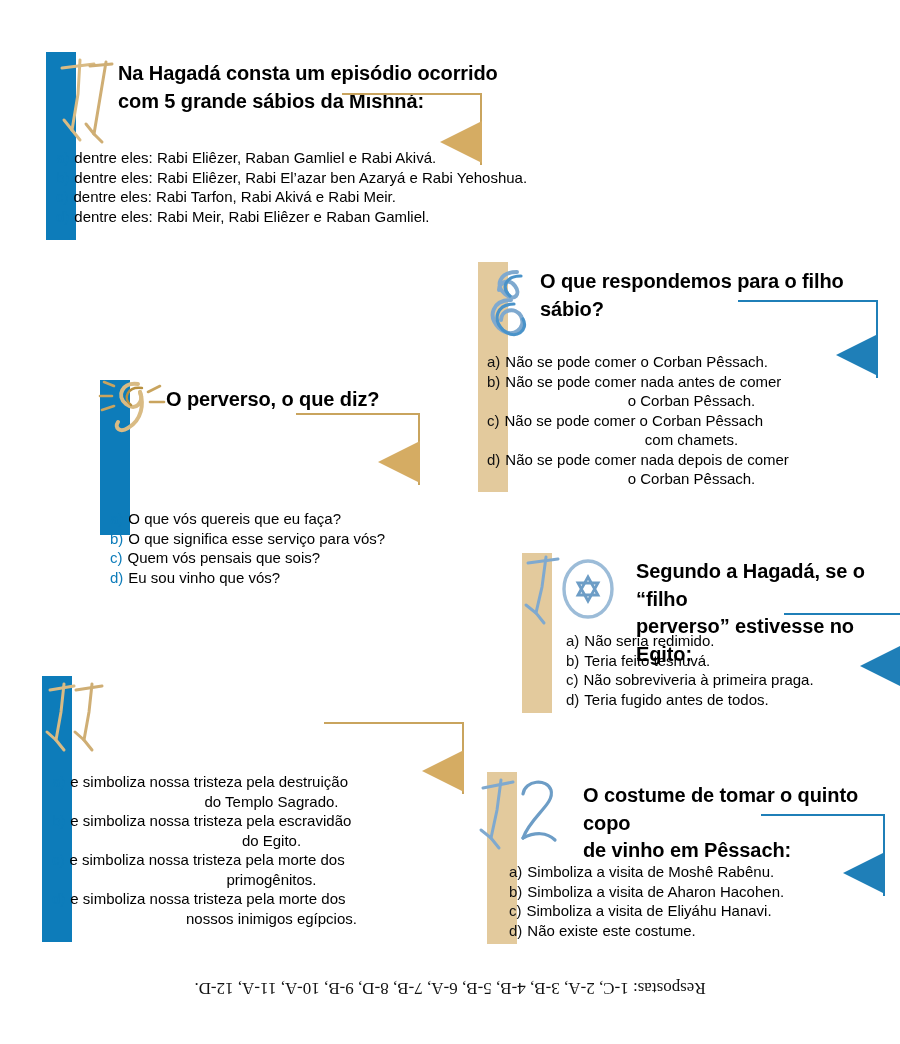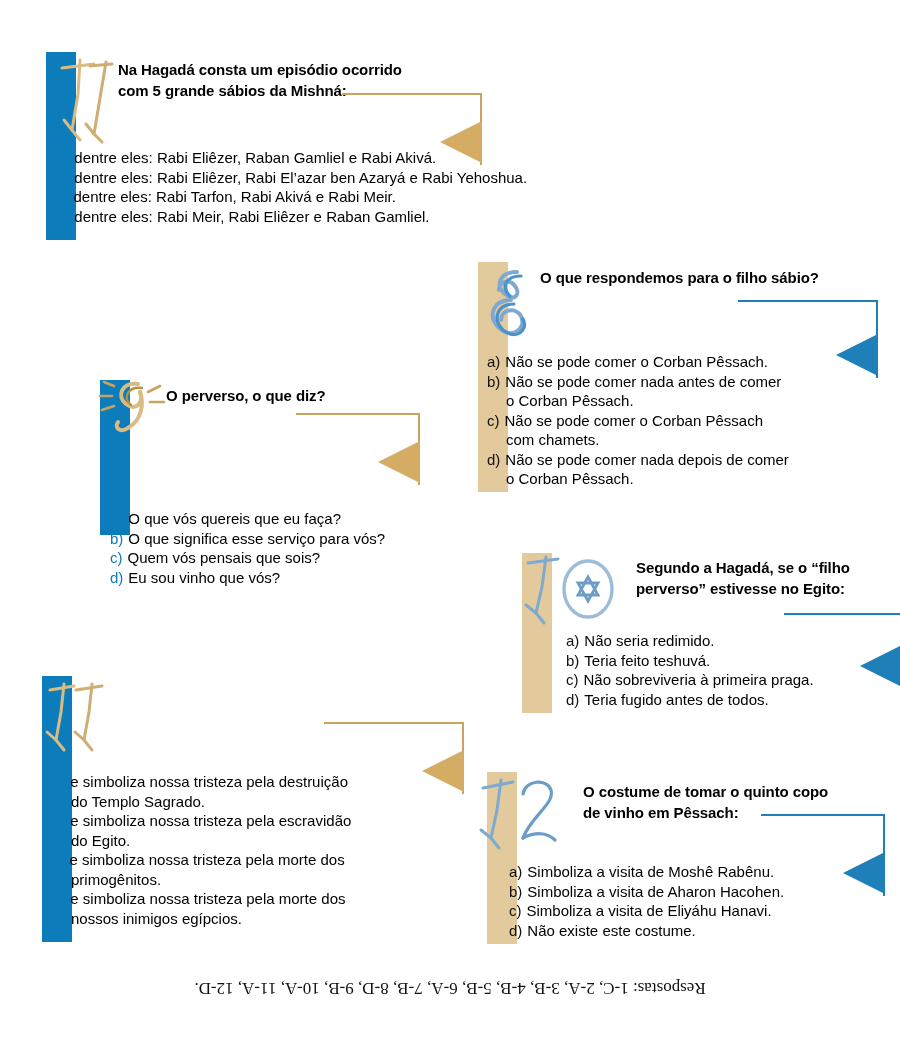--- a/index.html
+++ b/index.html
@@ -9,30 +9,30 @@
   }
   .qblock{position:absolute;}
   .bar{position:absolute;left:0;top:0;width:30px;height:100%;}
   .bar.blue{background:#0d7cba;}
   .bar.tan{background:#e3ca9d;}
 
   .numeral{position:absolute;pointer-events:none;}
   .numeral svg{display:block;overflow:visible;}
 
   .title{
-    position:absolute;font-weight:bold;font-size:15px;line-height:1.38;
+    position:absolute;font-weight:bold;font-size:20px;line-height:1.38;
     letter-spacing:-0.1px;
   }
   .answers{position:absolute;font-size:15px;line-height:1.30;}
   .ans{display:flex;align-items:flex-start;white-space:nowrap;}
   .ltr{flex:0 0 auto;font-weight:normal;padding-right:5px;}
   .ltr.onblue{color:#0d7cba;}
   .ltr.ontan{color:#111;}
   .atext{flex:1 1 auto;}
-  .cont{padding-left:19px;}
+  .cont{padding-left:19px;text-align:center;}
 
   
   .pointer{position:absolute;}
   .pointer .hline{position:absolute;height:2px;top:0;left:0;}
   .pointer .vline{position:absolute;width:2px;top:0;right:0;}
   .pointer .tri{
     position:absolute;width:0;height:0;
     border-top:21px solid transparent;border-bottom:21px solid transparent;
   }
   .pointer.goldp .hline,.pointer.goldp .vline{background:#c9a45e;}

